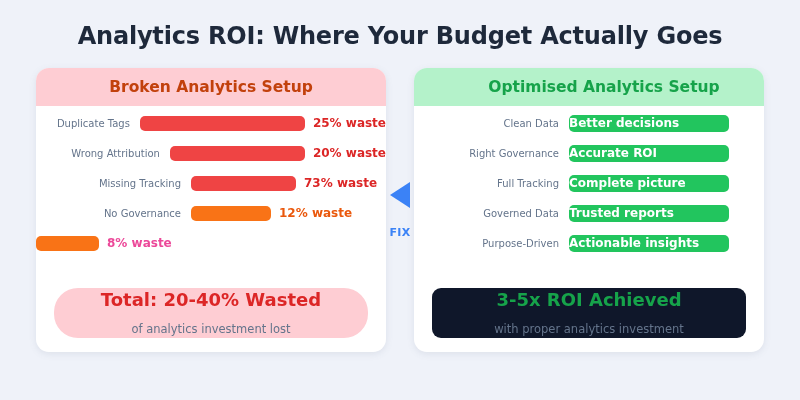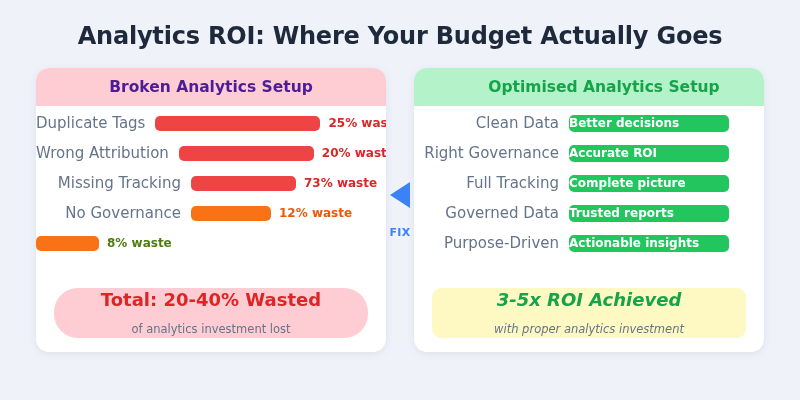--- a/index.html
+++ b/index.html
@@ -44,21 +44,21 @@
 
   .card-header {
     height: 38px;
     line-height: 38px;
     text-align: center;
     font-size: 15.5px;
     font-weight: bold;
   }
   .header-broken {
     background: #fecdd3;
-    color: #4c1d95;
+    color: #c2410c;
   }
   .header-optimised {
     background: #b4f2ca;
     color: #16a34a;
     padding-left: 30px;
   }
 
   .card-body {
     position: relative;
     height: 246px;
@@ -70,21 +70,21 @@
     left: 0;
     width: 350px;
     height: 30px;
     display: flex;
     align-items: center;
   }
   .row-label {
     width: 155px;
     padding-right: 10px;
     text-align: right;
-    font-size: 15px;
+    font-size: 10px;
     color: #64748b;
     white-space: nowrap;
     box-sizing: border-box;
   }
 
   
   .bar-track {
     position: relative;
     flex: 1;
     display: flex;
@@ -126,21 +126,21 @@
     bottom: 14px;
     width: 314px;
     height: 50px;
     border-radius: 9px;
     display: flex;
     flex-direction: column;
     align-items: center;
     justify-content: center;
   }
   .summary-broken    { background: #fecdd3; border-radius: 24px; }
-  .summary-optimised { background: #fef9c3; font-style: italic; }
+  .summary-optimised { background: #0f172a; }
 
   .summary-main {
     font-size: 18px;
     font-weight: bold;
     line-height: 1.1;
   }
   .summary-main.red   { color: #dc2626; }
   .summary-main.green { color: #16a34a; }
   .summary-sub {
     font-size: 11.5px;
@@ -209,21 +209,21 @@
       <div class="row-label">No Governance</div>
       <div class="bar-track">
         <div class="bar" style="width:80px;background:#f97316"></div>
         <div class="bar-value" style="color:#ea580c">12% waste</div>
       </div>
     </div>
 
     <div class="row" style="top:122px">
       <div class="bar-track">
         <div class="bar" style="width:63px;background:#f97316"></div>
-        <div class="bar-value" style="color:#4d7c0f">8% waste</div>
+        <div class="bar-value" style="color:#ec4899">8% waste</div>
       </div>
     </div>
 
     <div class="summary summary-broken">
       <div class="summary-main red">Total: 20-40% Wasted</div>
       <div class="summary-sub">of analytics investment lost</div>
     </div>
 
   </div>
 </div>

